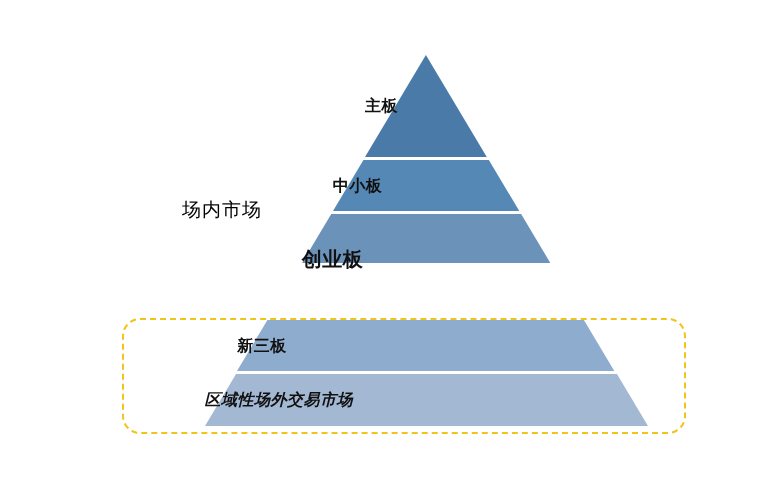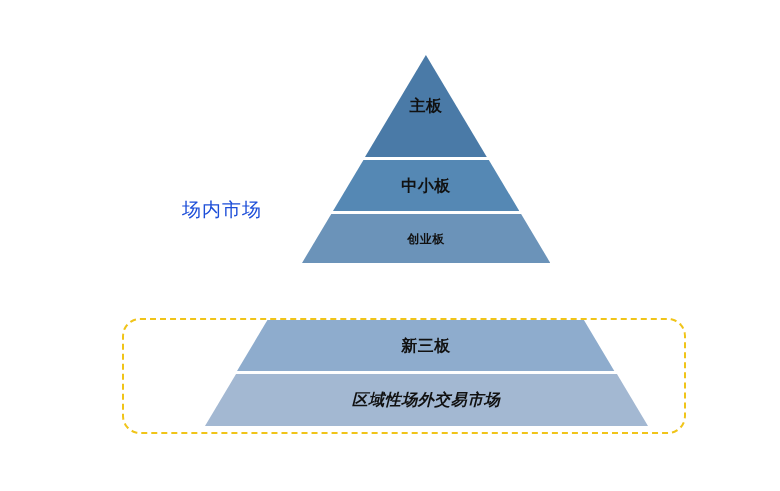--- a/index.html
+++ b/index.html
@@ -36,39 +36,39 @@
     position: absolute;
     box-sizing: border-box;
   }
 
   .band .band-label {
     position: absolute;
     left: 0;
     right: 0;
     top: 50%;
     transform: translateY(-50%);
-    text-align: center;
+    text-align: left;
     color: #111111;
     font-weight: bold;
     white-space: nowrap;
     letter-spacing: 0.5px;
   }
 
   
   .dashed-box {
     position: absolute;
     border: 2px dashed #f0c419;
     border-radius: 18px;
     background: transparent;
   }
 
   
   .side-label {
     position: absolute;
-    color: #1d4ed8;
+    color: #000000;
     white-space: nowrap;
     letter-spacing: 1px;
   }
 </style>
 </head>
 <body>
 
 <div id="canvas">
 
   <div class="pyramid">
@@ -84,21 +84,21 @@
       <svg width="186.27493261455527" height="51" style="position:absolute;left:0;top:0;">
         <polygon id="poly-1" points="30.448787061994615,0 155.82614555256066,0 186.27493261455527,51 0,51" fill="#5588b4"></polygon>
       </svg>
       <div class="band-label" style="font-size:16px;">中小板</div>
     </div>
 
     <div class="band" id="band-2" style="left: 301.817px; top: 214px; width: 248.367px; height: 49px;">
       <svg width="248.36657681940702" height="49" style="position:absolute;left:0;top:0;">
         <polygon id="poly-2" points="29.25471698113209,0 219.11185983827494,0 248.36657681940702,49 0,49" fill="#6b93b9"></polygon>
       </svg>
-      <div class="band-label" style="font-size:12px;">创业板</div>
+      <div class="band-label" style="font-size:20px;margin-top:20px;">创业板</div>
     </div>
 
 
     <div class="band" id="band-4" style="left: 237.337px; top: 320px; width: 377.326px; height: 51px;">
       <svg width="377.32614555256066" height="51" style="position:absolute;left:0;top:0;">
         <polygon id="poly-4" points="30.448787061994608,0 346.87735849056605,0 377.32614555256066,51 0,51" fill="#8eaccd"></polygon>
       </svg>
       <div class="band-label" style="font-size:16px;">新三板</div>
     </div>
 

